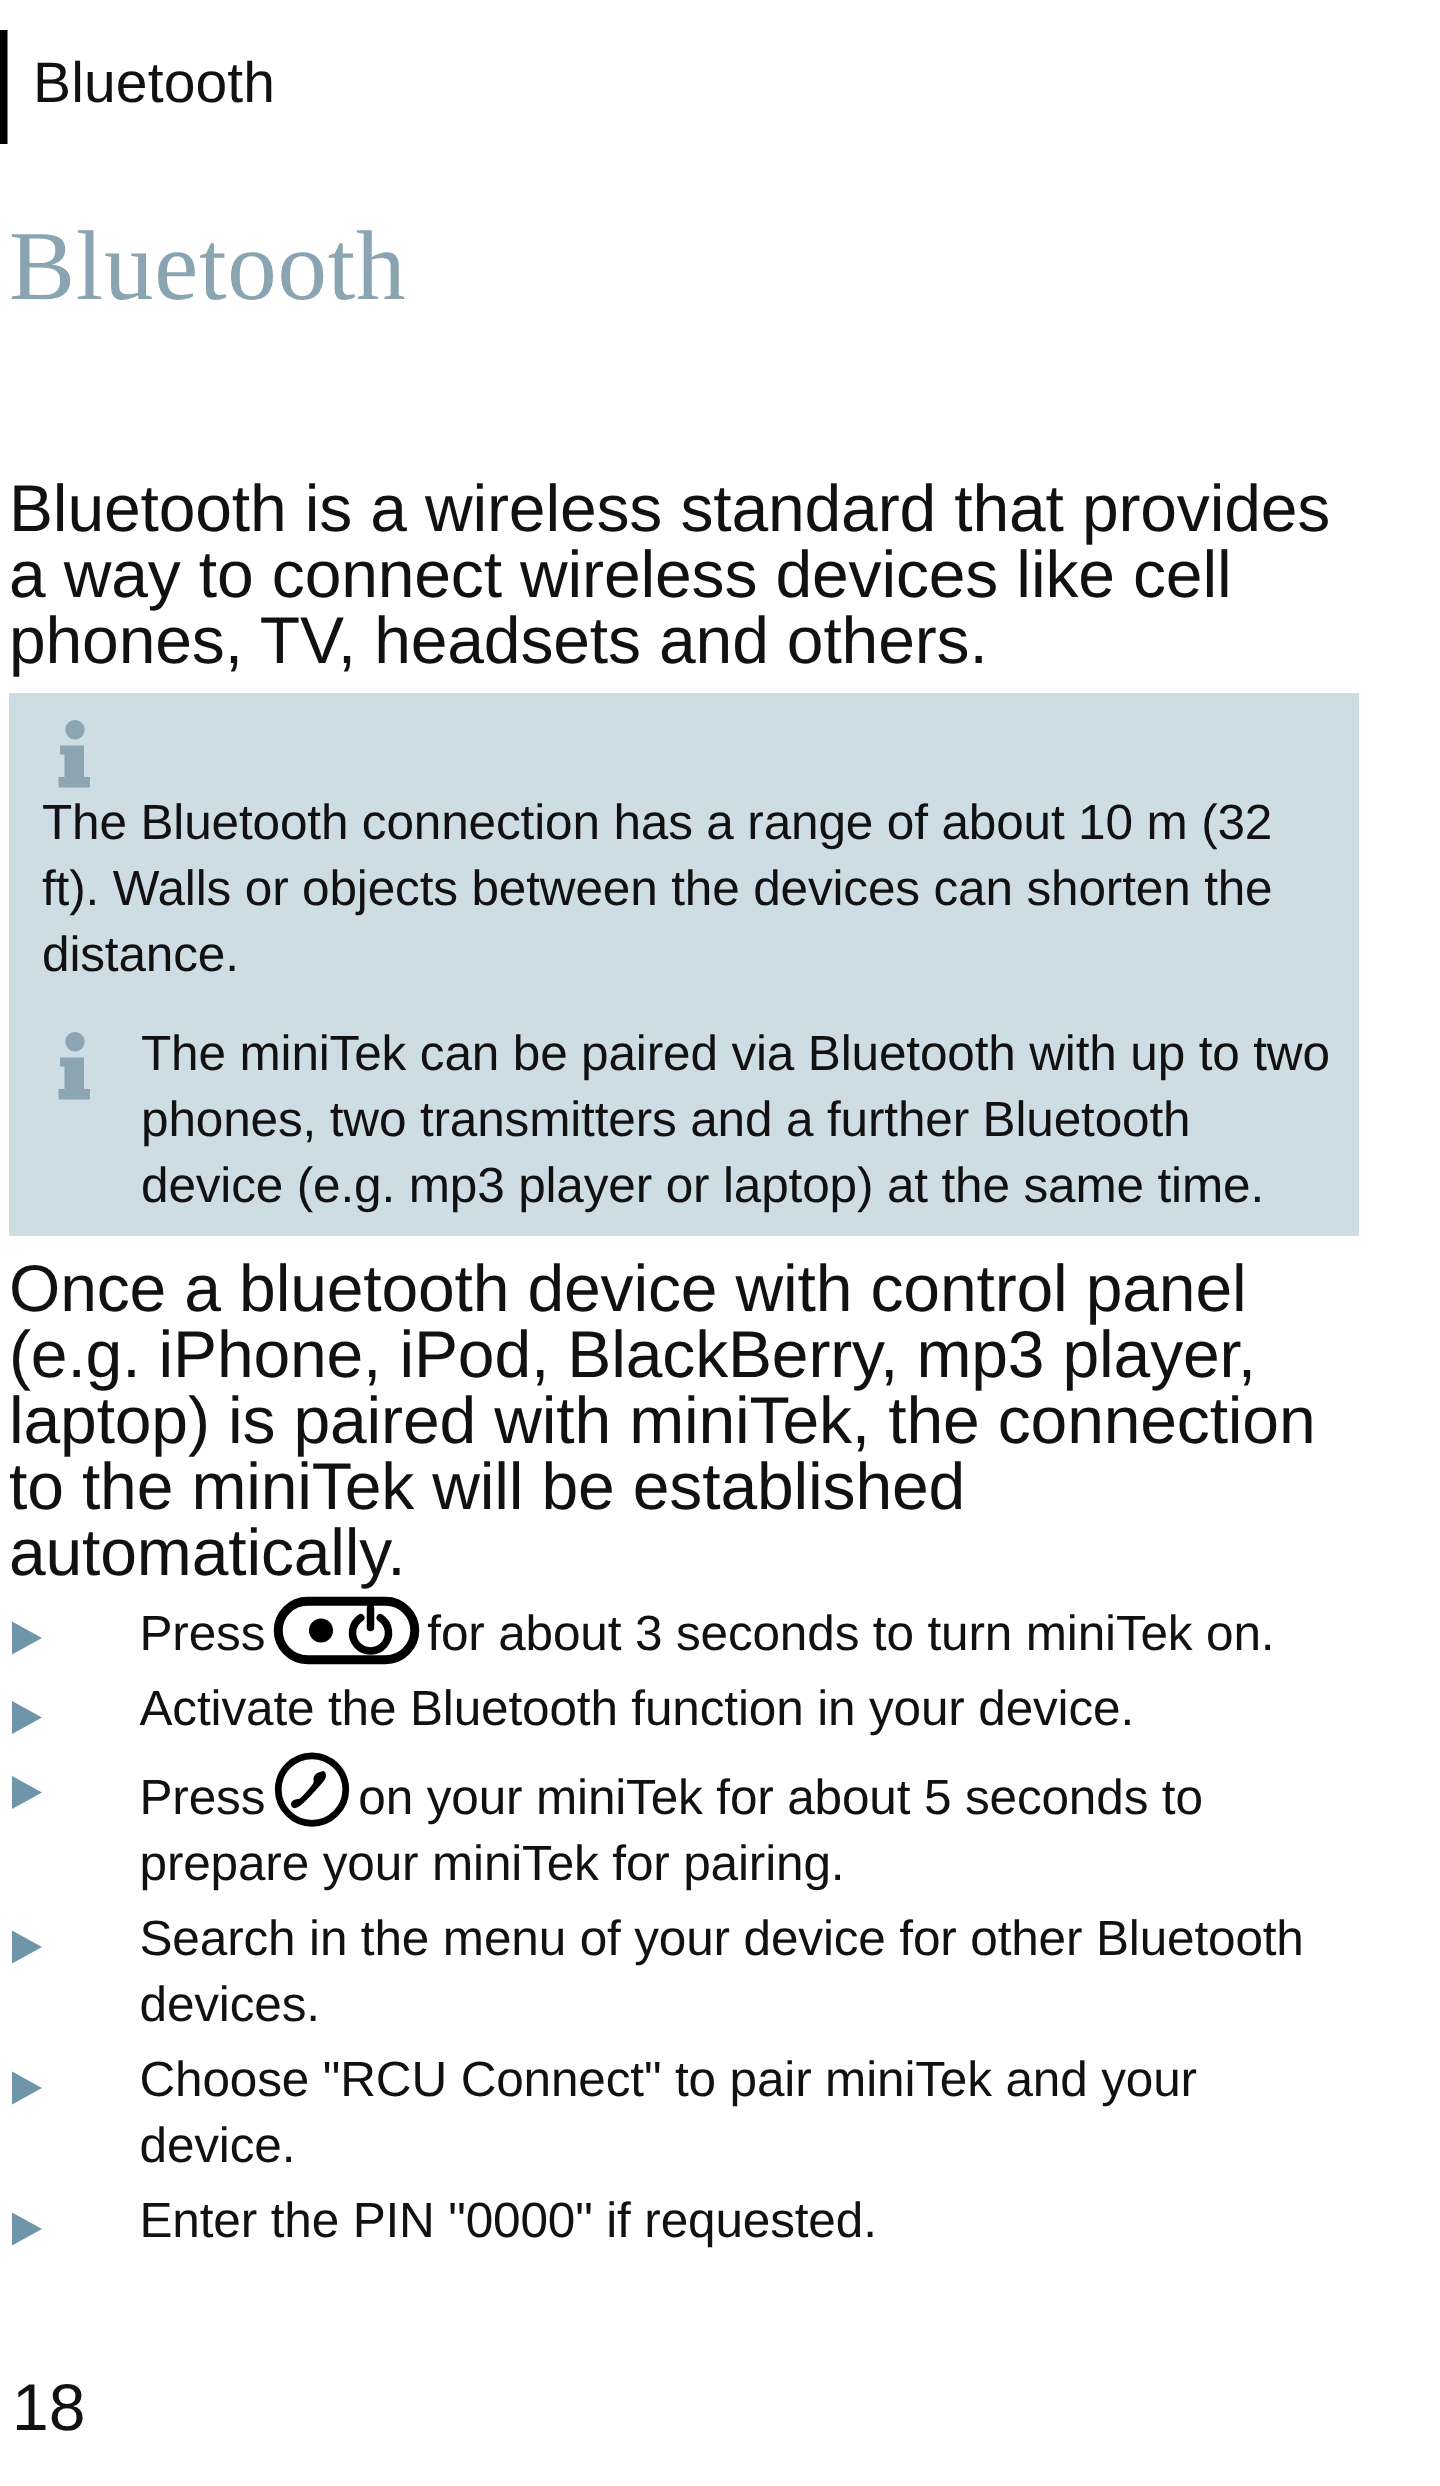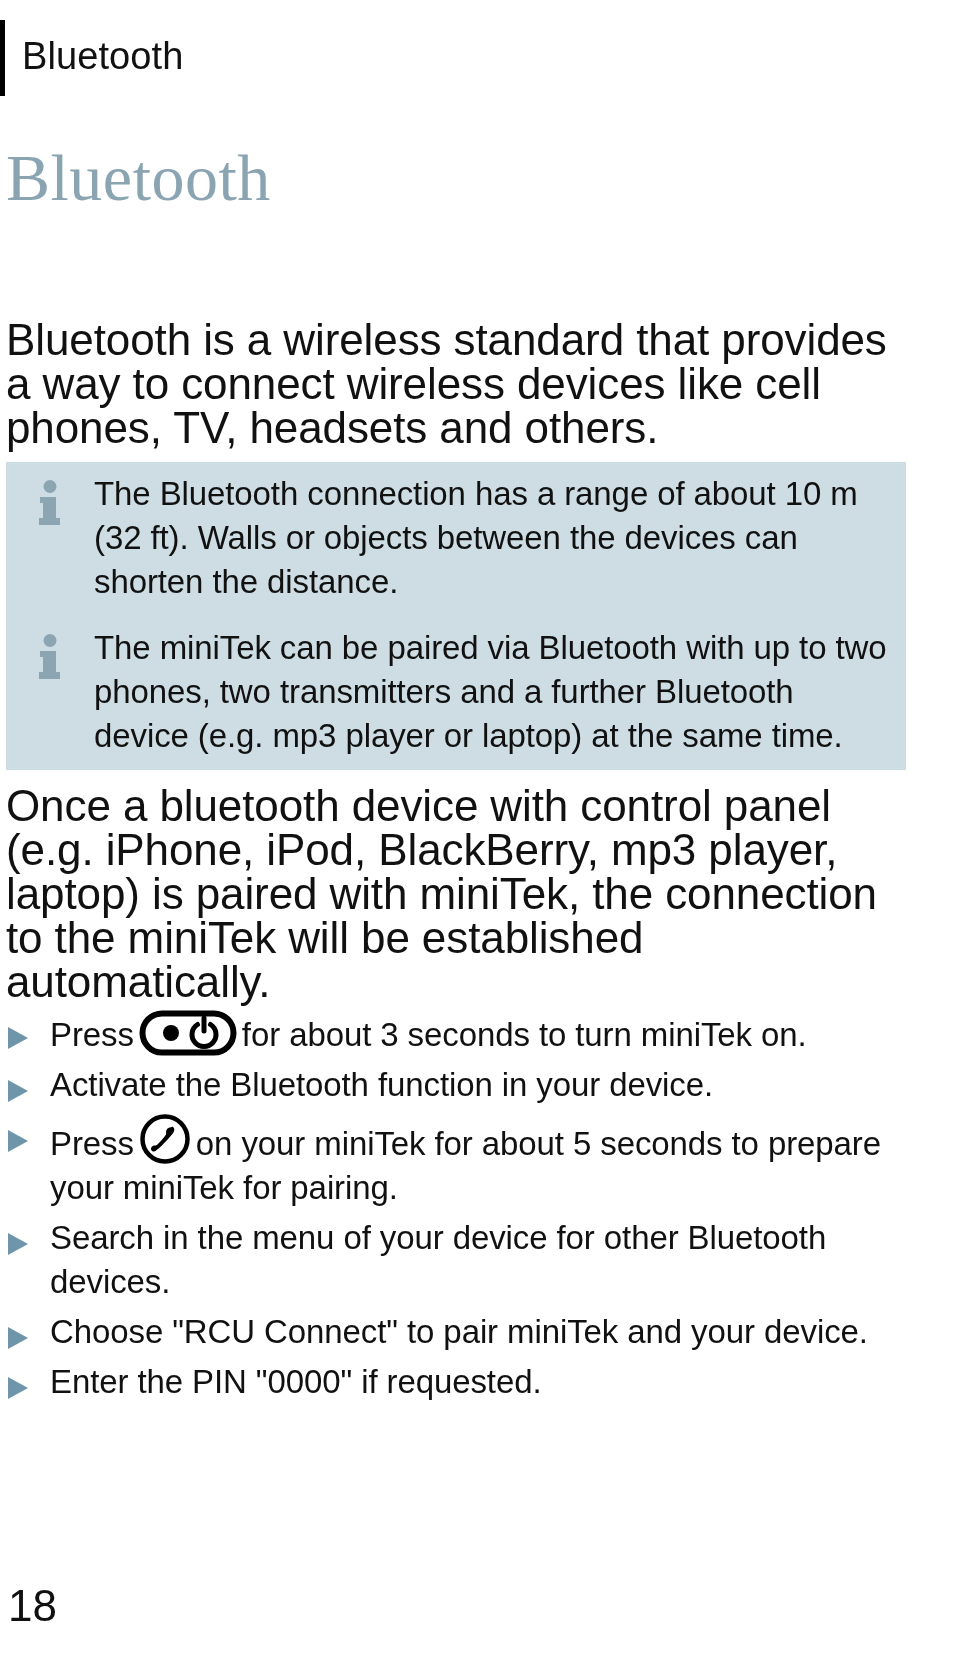--- a/index.html
+++ b/index.html
@@ -80,21 +80,21 @@
 
   
   .note-box {
     background: #cedde4;
     display: flex;
     align-items: flex-start;
     padding: 10px 14px 12px 22px;
     box-sizing: border-box;
     width: 900px;
   }
-  .note-box.first { margin-top: 12px; }
+  .note-box.first { margin-top: 12px; flex-direction: column; }
   .note-box.second { }
 
   .note-icon {
     flex: none;
     width: 44px;
     margin-right: 22px;
     padding-top: 8px;
     display: flex;
     justify-content: center;
   }
@@ -120,20 +120,21 @@
   
   .steps {
     margin: 0;
     padding: 0;
     list-style: none;
   }
   .step {
     display: flex;
     align-items: flex-start;
     margin-bottom: 6px;
+    gap: 43px;
   }
   .step-bullet {
     flex: none;
     width: 28px;
     margin-right: 16px;
     padding-top: 15px;
   }
   .step-bullet svg { display: block; }
 
   .step-text {

